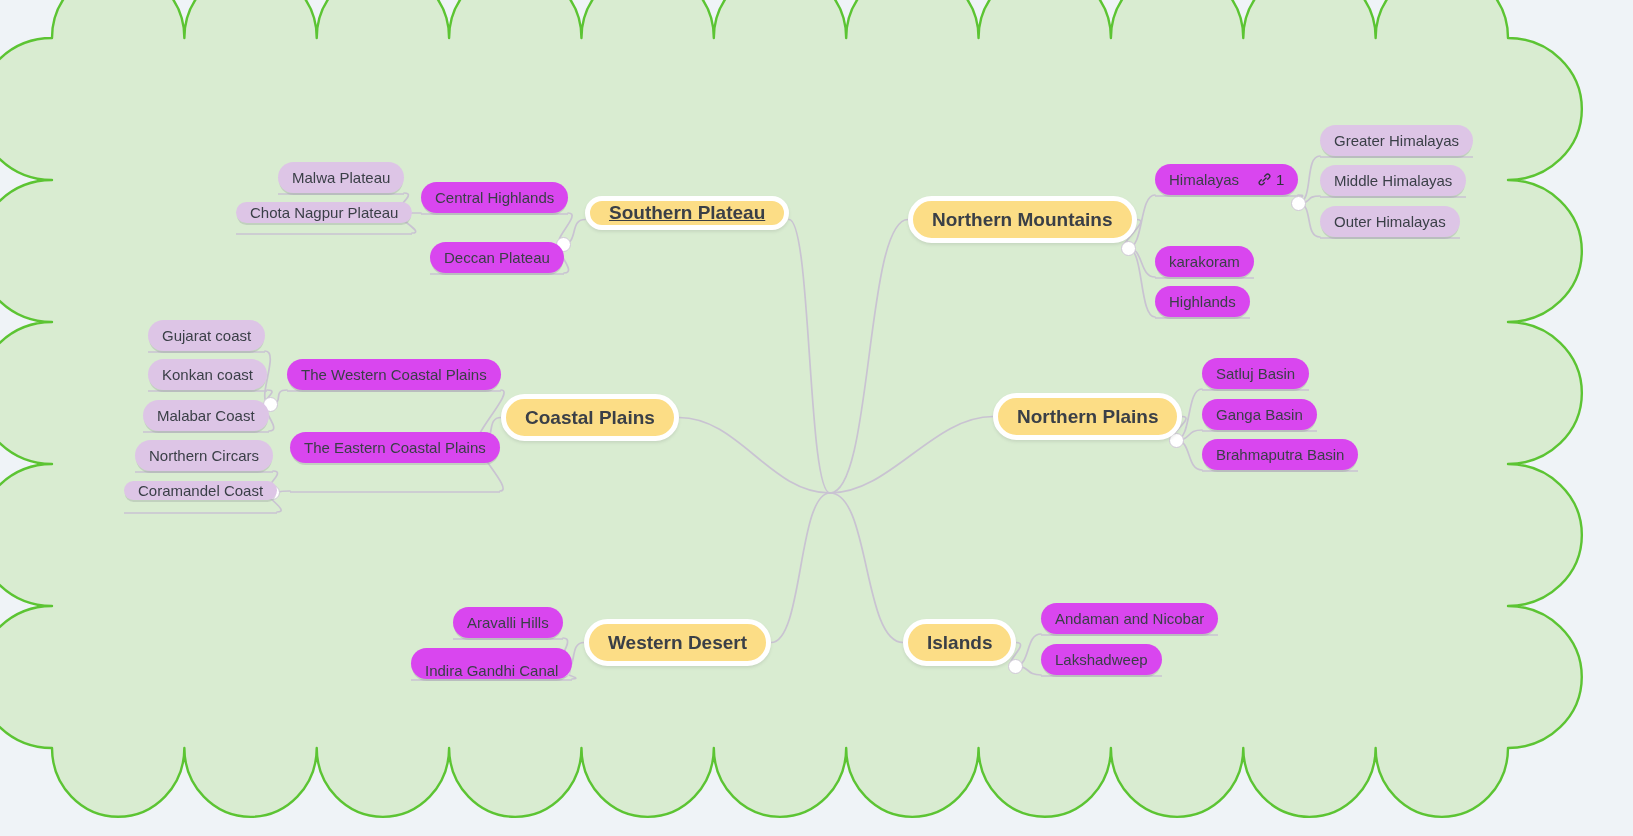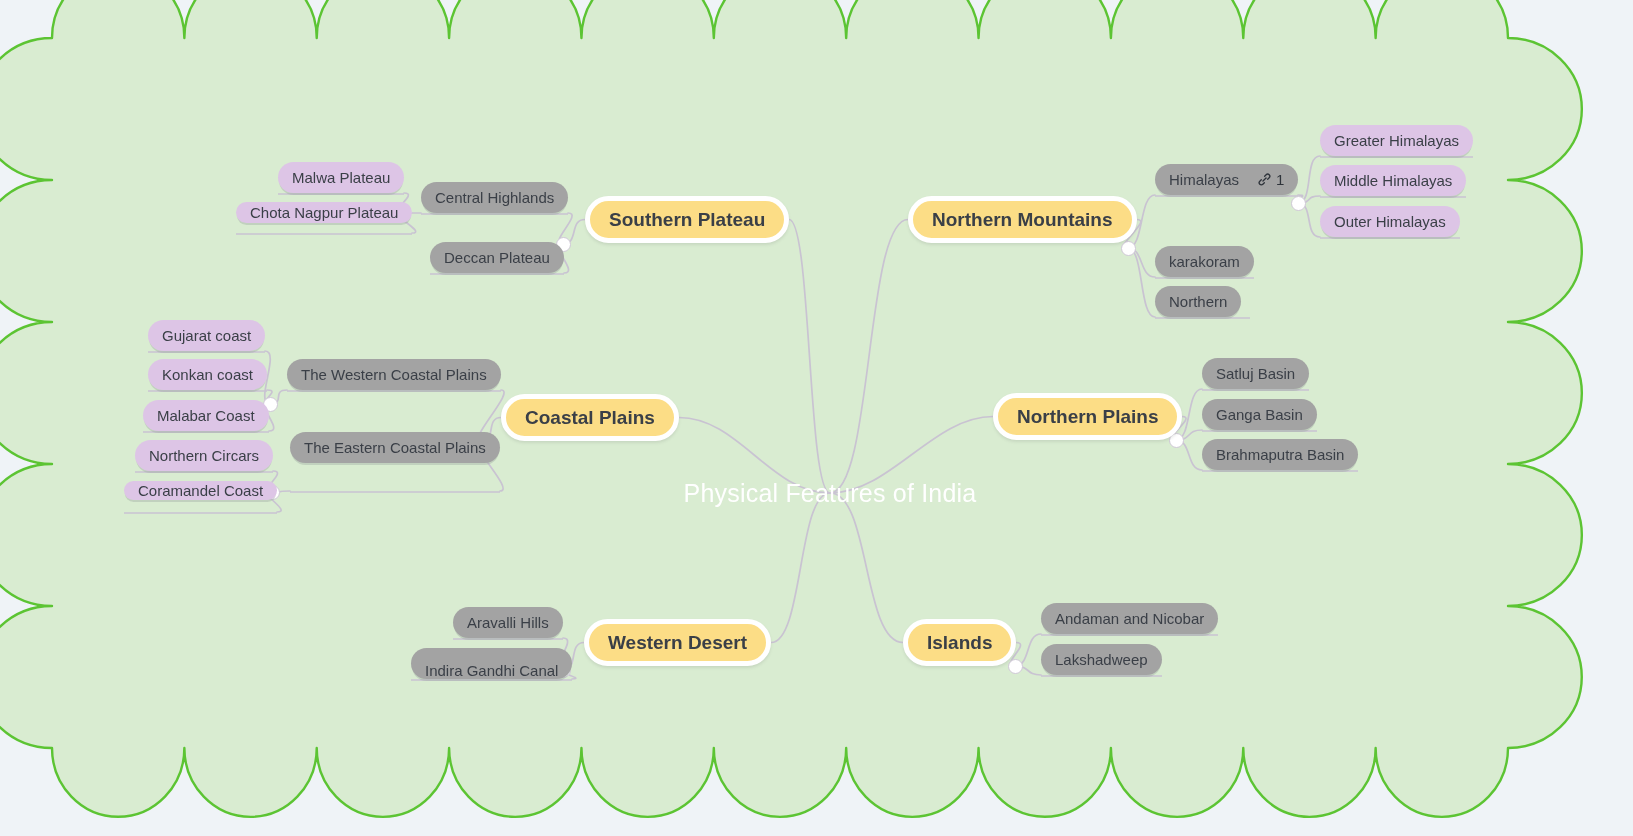--- a/index.html
+++ b/index.html
@@ -44,21 +44,21 @@
     border: 5px solid #ffffff;
     font-size: 19px;
     font-weight: 700;
     height: 47px;
     padding: 0 19px;
     box-shadow: 0 2px 3px rgba(120,130,120,0.18);
   }
 
   
   .leaf-green {
-    background: #a3a3a3;
+    background: #d946ef;
     font-size: 15px;
     font-weight: 400;
     height: 31px;
     padding: 0 14px;
     box-shadow: 0 3px 0 -1px rgba(150,160,155,0.35);
   }
 
   
   .leaf-purple {
     background: #ddc5e6;
@@ -159,21 +159,20 @@
       <path d="M 272 492 C 256 492, 293 512, 277 512" fill="none" stroke="#c9c3d2" stroke-width="1.7" stroke-linecap="round"></path>
       <path d="M 124 513 L 277 513" fill="none" stroke="#c9c3d2" stroke-width="1.7"></path>
       <path d="M 830 493 C 797.55 493, 803.45 642.5, 771 642.5" fill="none" stroke="#c9c3d2" stroke-width="1.7" stroke-linecap="round"></path>
       <path d="M 584 642.5 C 568 642.5, 579 670, 563 670" fill="none" stroke="#c9c3d2" stroke-width="1.7" stroke-linecap="round"></path>
       <path d="M 563 670 C 547 670, 579 638, 563 638" fill="none" stroke="#c9c3d2" stroke-width="1.7" stroke-linecap="round"></path>
       <path d="M 453 639 L 563 639" fill="none" stroke="#c9c3d2" stroke-width="1.7"></path>
       <path d="M 563 670 C 547 670, 588 679, 572 679" fill="none" stroke="#c9c3d2" stroke-width="1.7" stroke-linecap="round"></path>
       <path d="M 411 680 L 572 680" fill="none" stroke="#c9c3d2" stroke-width="1.7"></path>
     </svg>
 
-  <div class="root-title" style="left: 683.57px; top: 478.5px;">Physical Features of India</div>
 
   <div id="nodes">
       <div class="node branch" style="left: 908px; top: 196px; height: 47px; min-width: 193px;">
         <span>Northern Mountains</span>
       </div>
       <div class="handle" style="left: 1128px; top: 248px;"></div>
       <div class="node leaf-green" style="left: 1155px; top: 164px; height: 31px; min-width: 120px;">
         <span>Himalayas</span>
         <span class="link-badge">
           <svg width="15" height="15" viewBox="0 0 24 24" fill="none" stroke="#2f343b" stroke-width="2.1" stroke-linecap="round">
@@ -191,21 +190,21 @@
       <div class="node leaf-purple" style="left: 1320px; top: 165px; height: 31px; min-width: 123px;">
         <span>Middle Himalayas</span>
       </div>
       <div class="node leaf-purple" style="left: 1320px; top: 206px; height: 31px; min-width: 117px;">
         <span>Outer Himalayas</span>
       </div>
       <div class="node leaf-green" style="left: 1155px; top: 246px; height: 31px; min-width: 72px;">
         <span>karakoram</span>
       </div>
       <div class="node leaf-green" style="left: 1155px; top: 286px; height: 31px; min-width: 68px;">
-        <span>Northern</span>
+        <span>Highlands</span>
       </div>
       <div class="node branch" style="left: 993px; top: 393px; height: 47px; min-width: 156px;">
         <span>Northern Plains</span>
       </div>
       <div class="handle" style="left: 1176px; top: 440px;"></div>
       <div class="node leaf-green" style="left: 1202px; top: 358px; height: 31px; min-width: 82px;">
         <span>Satluj Basin</span>
       </div>
       <div class="node leaf-green" style="left: 1202px; top: 399px; height: 31px; min-width: 87px;">
         <span>Ganga Basin</span>
@@ -216,21 +215,21 @@
       <div class="node branch" style="left: 903px; top: 619px; height: 47px; min-width: 85px;">
         <span>Islands</span>
       </div>
       <div class="handle" style="left: 1015px; top: 666px;"></div>
       <div class="node leaf-green" style="left: 1041px; top: 603px; height: 31px; min-width: 140px;">
         <span>Andaman and Nicobar</span>
       </div>
       <div class="node leaf-green" style="left: 1041px; top: 644px; height: 31px; min-width: 93px;">
         <span>Lakshadweep</span>
       </div>
-      <div class="node branch" style="left: 585px; top: 196px; height: 47px; min-width: 170px;">
+      <div class="node branch" style="left: 585px; top: 196px; height: 34px; min-width: 170px; text-decoration: underline;">
         <span>Southern Plateau</span>
       </div>
       <div class="handle" style="left: 563px; top: 244px;"></div>
       <div class="node leaf-green" style="left: 421px; top: 182px; height: 31px; min-width: 116px;">
         <span>Central Highlands</span>
       </div>
       <div class="handle" style="left: 402px; top: 213px;"></div>
       <div class="node leaf-purple" style="left: 278px; top: 162px; height: 31px; min-width: 97px;">
         <span>Malwa Plateau</span>
       </div>

